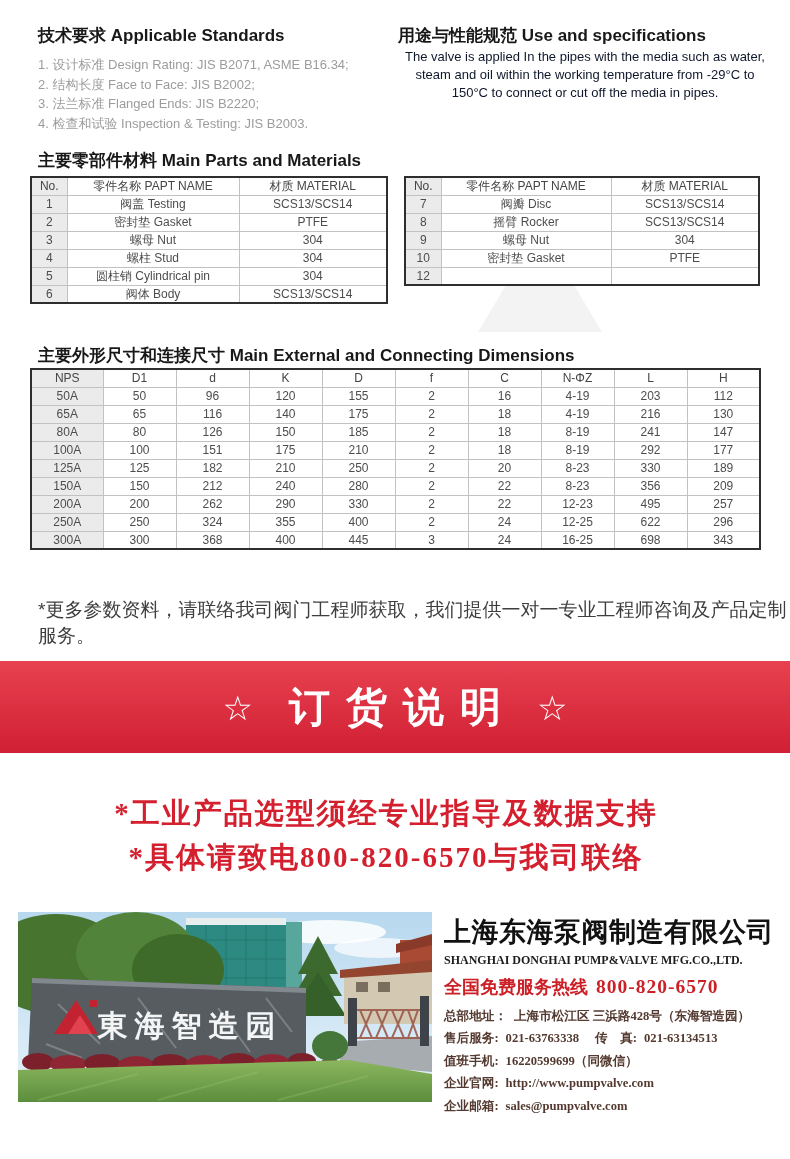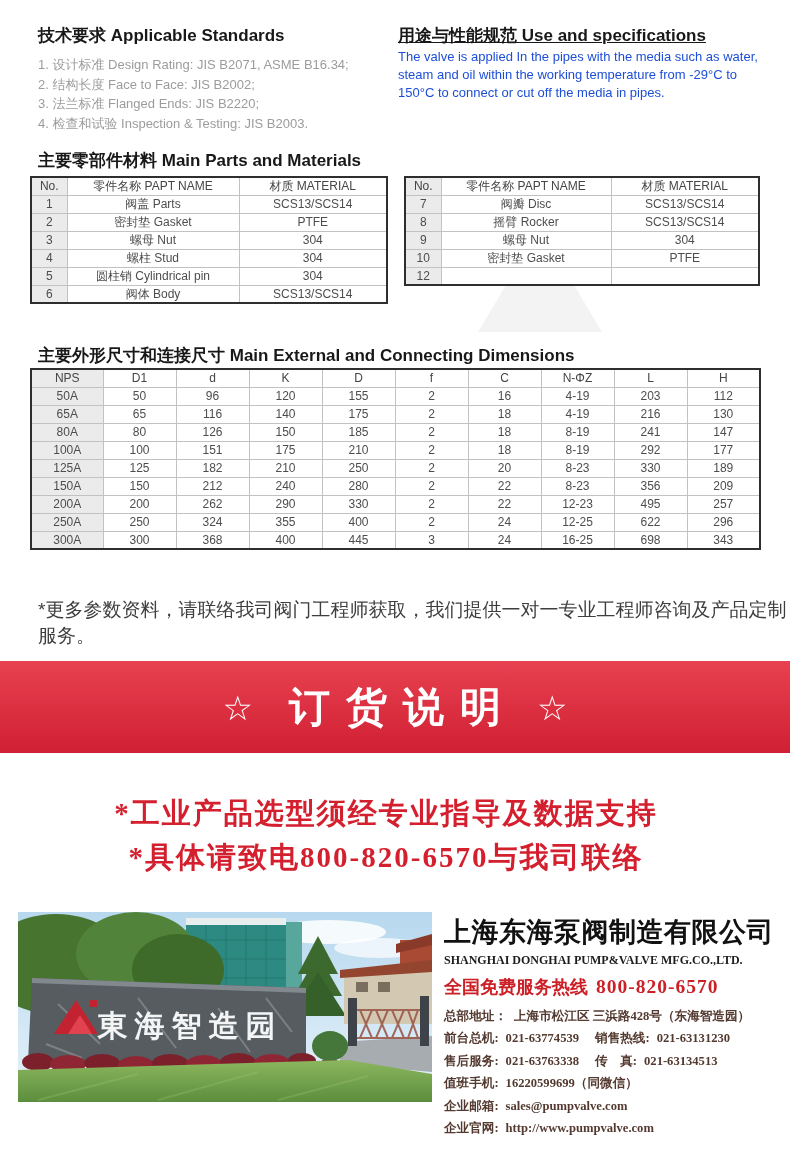--- a/index.html
+++ b/index.html
@@ -8,23 +8,23 @@
           font-family:"Liberation Sans", sans-serif; }
 
   .section-title { font-size:17px; font-weight:bold; color:#181818; font-family:"Liberation Sans",sans-serif; }
 
   
   .standards { position:absolute; left:38px; top:24px; width:352px; }
   .standards .section-title { margin-bottom:8px; }
   .std-item { font-size:13px; color:#9c9c9c; line-height:19.5px; }
 
   .usespec { position:absolute; left:398px; top:24px; width:374px; }
-  .usespec .section-title { margin-bottom:0;text-decoration:underline; }
+  .usespec .section-title { margin-bottom:0; }
   .usespec-zh { font-size:13px; color:#8d8d8d; line-height:19px; }
-  .usespec-en { font-size:13px; color:#1d4ed8; line-height:18px; margin-top:1px; }
+  .usespec-en { font-size:13px; color:#0f172a; line-height:18px; margin-top:1px;text-align:center; }
 
   .parts-title { position:absolute; left:38px; top:149px; }
   .dims-title  { position:absolute; left:38px; top:344px; }
 
   table.spec { border-collapse:collapse; table-layout:fixed; border:2px solid #2e2e2e; background:#fff; }
   table.spec th, table.spec td {
     border:1px solid #c2c2c2; font-size:12px; font-weight:normal; color:#4d4d4d;
     text-align:center; height:18px; line-height:14px; padding:0 2px; overflow:hidden; white-space:nowrap;
   }
   table.spec th { color:#454545; }
@@ -104,21 +104,21 @@
     <thead>
         <tr>
           <th class="first">No.</th>
           <th>零件名称 PAPT NAME</th>
           <th>材质 MATERIAL</th>
         </tr>
       </thead>
     <tbody>
         <tr>
           <td class="first">1</td>
-          <td>阀盖 Parts</td>
+          <td>阀盖 Testing</td>
           <td>SCS13/SCS14</td>
         </tr>
         <tr>
           <td class="first">2</td>
           <td>密封垫 Gasket</td>
           <td>PTFE</td>
         </tr>
         <tr>
           <td class="first">3</td>
           <td>螺母 Nut</td>
@@ -446,21 +446,20 @@
   </div>
 
   <div class="company">
     <div class="company-name">上海东海泵阀制造有限公司</div>
     <div class="company-en">SHANGHAI DONGHAI PUMP&amp;VALVE MFG.CO.,LTD.</div>
     <div class="hotline">
       <span>全国免费服务热线</span><span class="hotline-number">800-820-6570</span>
     </div>
     <div class="contacts" id="contacts">
         <div class="contact-line"><span class="lbl">总部地址：</span><span>上海市松江区 三浜路428号（东海智造园）</span></div>
-        <div class="contact-line"><span class="lbl">前台总机:</span><span>021-63774539</span><span class="lbl gap">销售热线:</span><span>021-63131230</span></div>
         <div class="contact-line"><span class="lbl">售后服务:</span><span>021-63763338</span><span class="lbl gap">传　真:</span><span>021-63134513</span></div>
         <div class="contact-line"><span class="lbl">值班手机:</span><span>16220599699（同微信）</span></div>
+        <div class="contact-line"><span class="lbl">企业官网:</span><span>http://www.pumpvalve.com</span></div>
         <div class="contact-line"><span class="lbl">企业邮箱:</span><span>sales@pumpvalve.com</span></div>
-        <div class="contact-line"><span class="lbl">企业官网:</span><span>http://www.pumpvalve.com</span></div>
       </div>
   </div>
 
 </div>
 
 </body></html>

